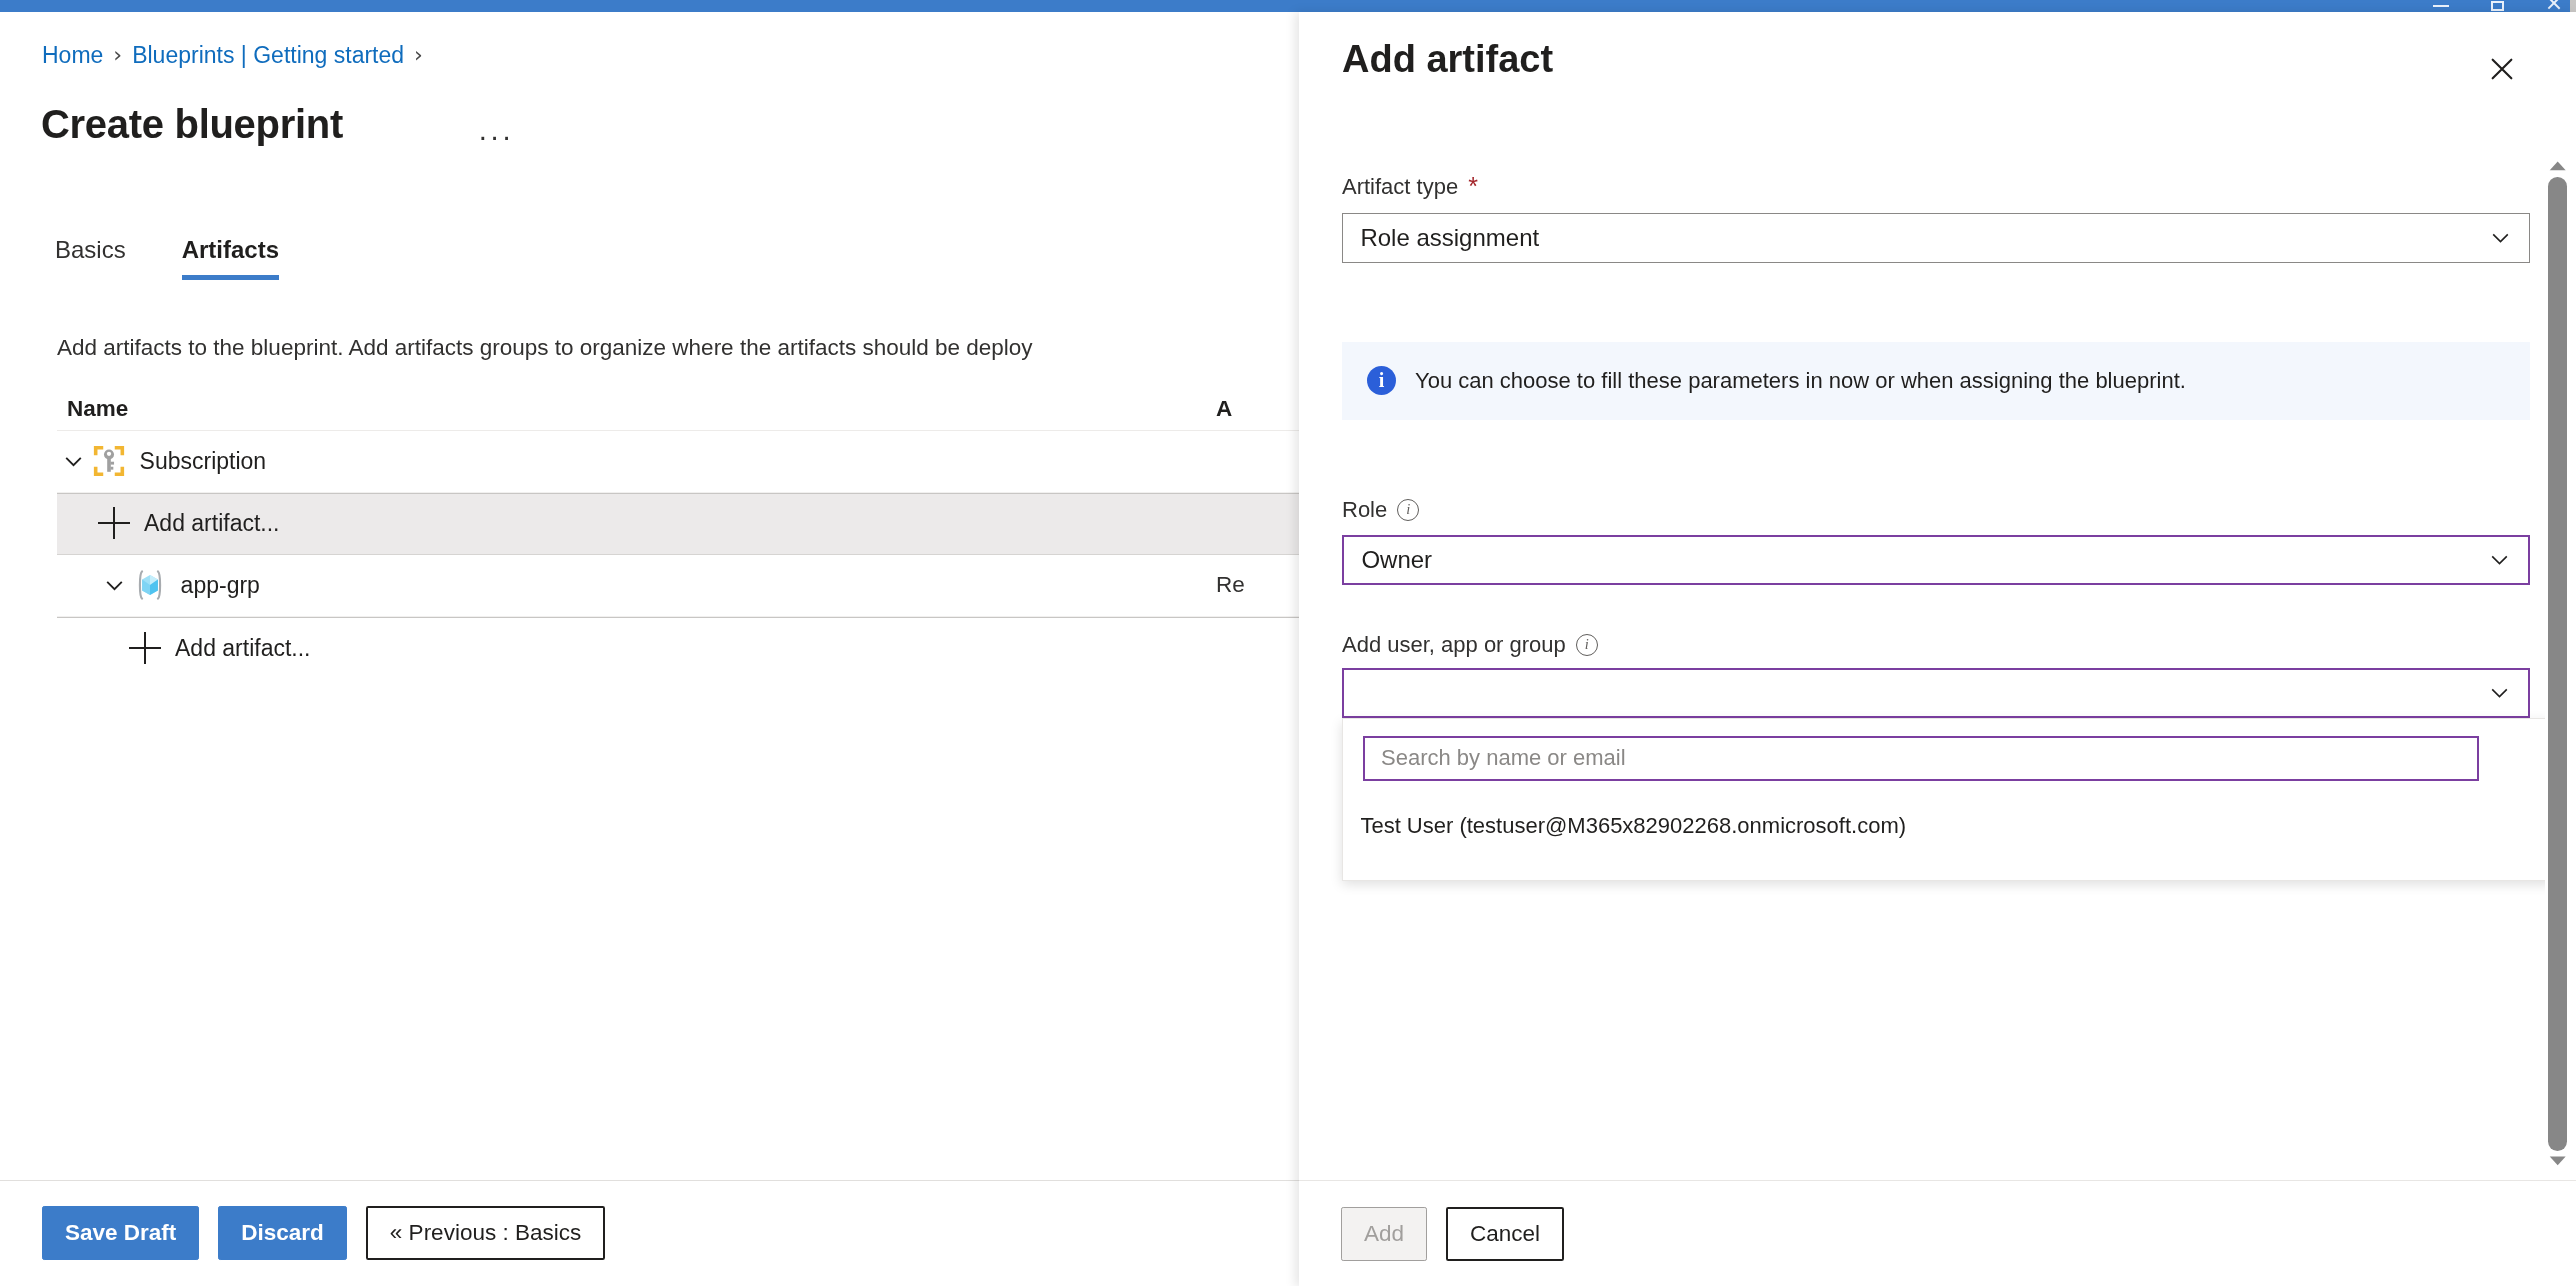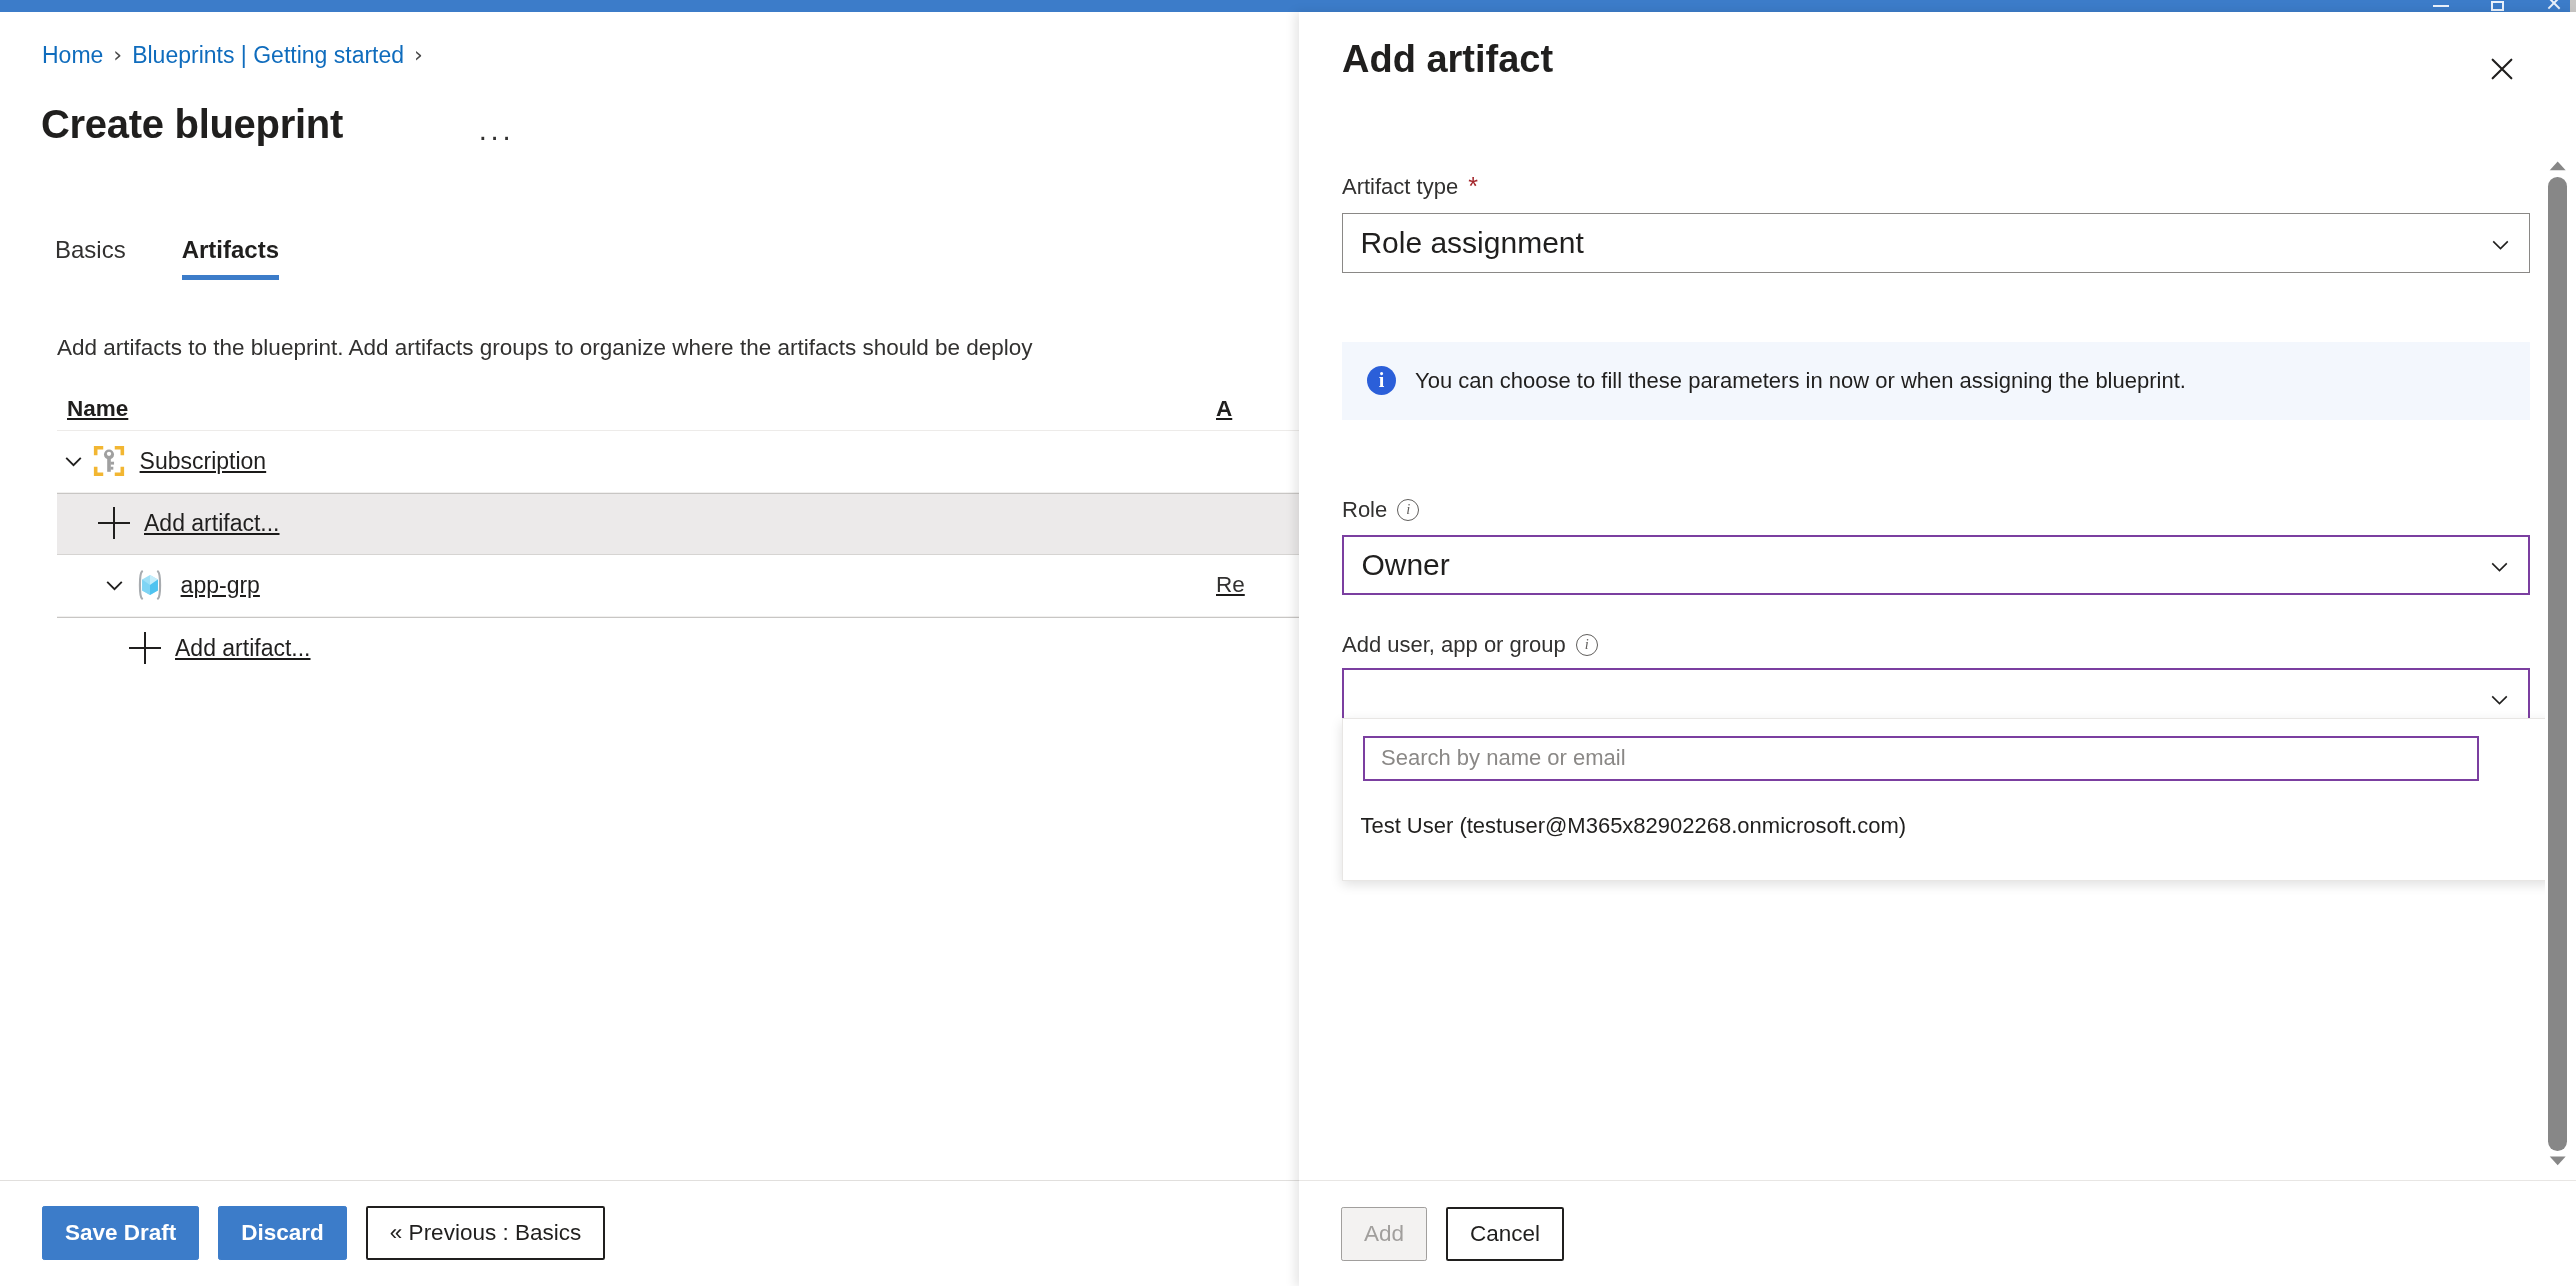--- a/index.html
+++ b/index.html
@@ -90,21 +90,20 @@
   }
 
   .desc {
     position: absolute; top: 323px; left: 57px;
     font-size: 22.5px; color: #323130; white-space: nowrap;
   }
 
   .tbl {
     position: absolute; top: 374px; left: 57px;
     width: 1377px;
-    text-decoration: underline;
   }
   .tbl-head {
     display: flex; align-items: flex-end;
     height: 45px; padding: 0 0 7.2px 0;
     border-bottom: 1.4px solid #edebe9;
   }
   .th {
     font-size: 22.5px; font-weight: 600; color: #201f1e; white-space: nowrap;
   }
   .th.name { width: 1159px; padding-left: 10px; }
@@ -197,25 +196,25 @@
   .req { color: #a4262c; font-size: 25px; line-height: 1; }
   .infoicon {
     width: 22px; height: 22px; border: 1.4px solid #605e5c; border-radius: 50%;
     display: inline-flex; align-items: center; justify-content: center;
     font-size: 14.5px; color: #605e5c; font-style: italic;
     font-family: "Liberation Serif", serif; line-height: 1; cursor: pointer;
   }
 
   .ddl {
     position: absolute;
-    height: 60px;
+    height: 50px;
     background: #ffffff;
     display: flex; align-items: center;
     padding: 0 16px 0 17.4px;
-    font-size: 30px; color: #201f1e;
+    font-size: 24px; color: #201f1e;
     cursor: pointer;
   }
   .ddl.grey { border: 1.4px solid #8a8886; }
   .ddl.purple { border: 2.2px solid #7b3fa0; }
   .ddl .val { flex: 1 1 auto; white-space: nowrap; }
   .ddl .caret { width: 25px; height: 25px; flex: 0 0 auto; }
 
   .banner {
     position: absolute;
     background: #f3f7fd;

